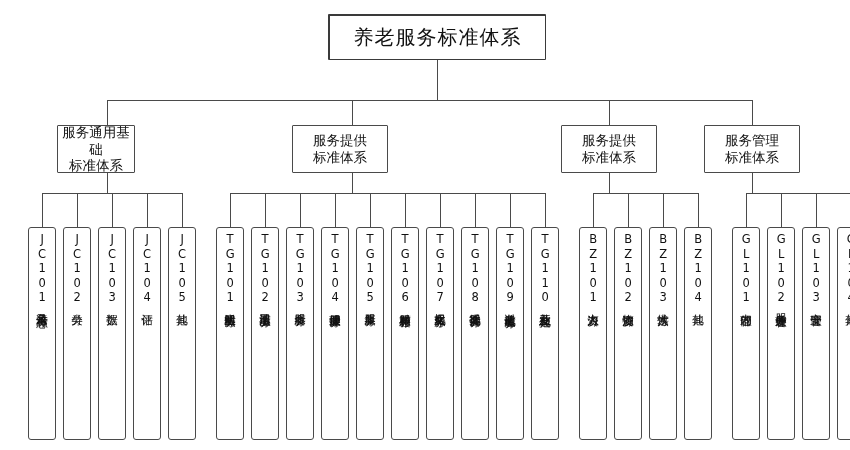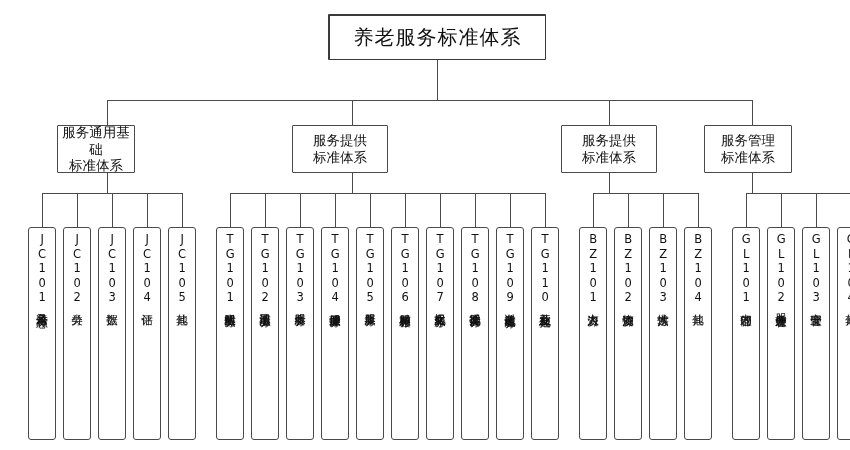--- a/index.html
+++ b/index.html
@@ -197,21 +197,21 @@
           <span class="l2txt">服务提供</span>
           <span class="l2txt">标准体系</span>
         </div>
       </div>
       <div class="box l2" style="left: 561px; width: 96px;">
         <div>
           <span class="l2txt">服务提供</span>
           <span class="l2txt">标准体系</span>
         </div>
       </div>
-      <div class="box l2" style="left: 704px; width: 88px;">
+      <div class="box l2" style="left: 704px; width: 96px;">
         <div>
           <span class="l2txt">服务管理</span>
           <span class="l2txt">标准体系</span>
         </div>
       </div>
     </div>
 
 </div>
 
 </body></html>

